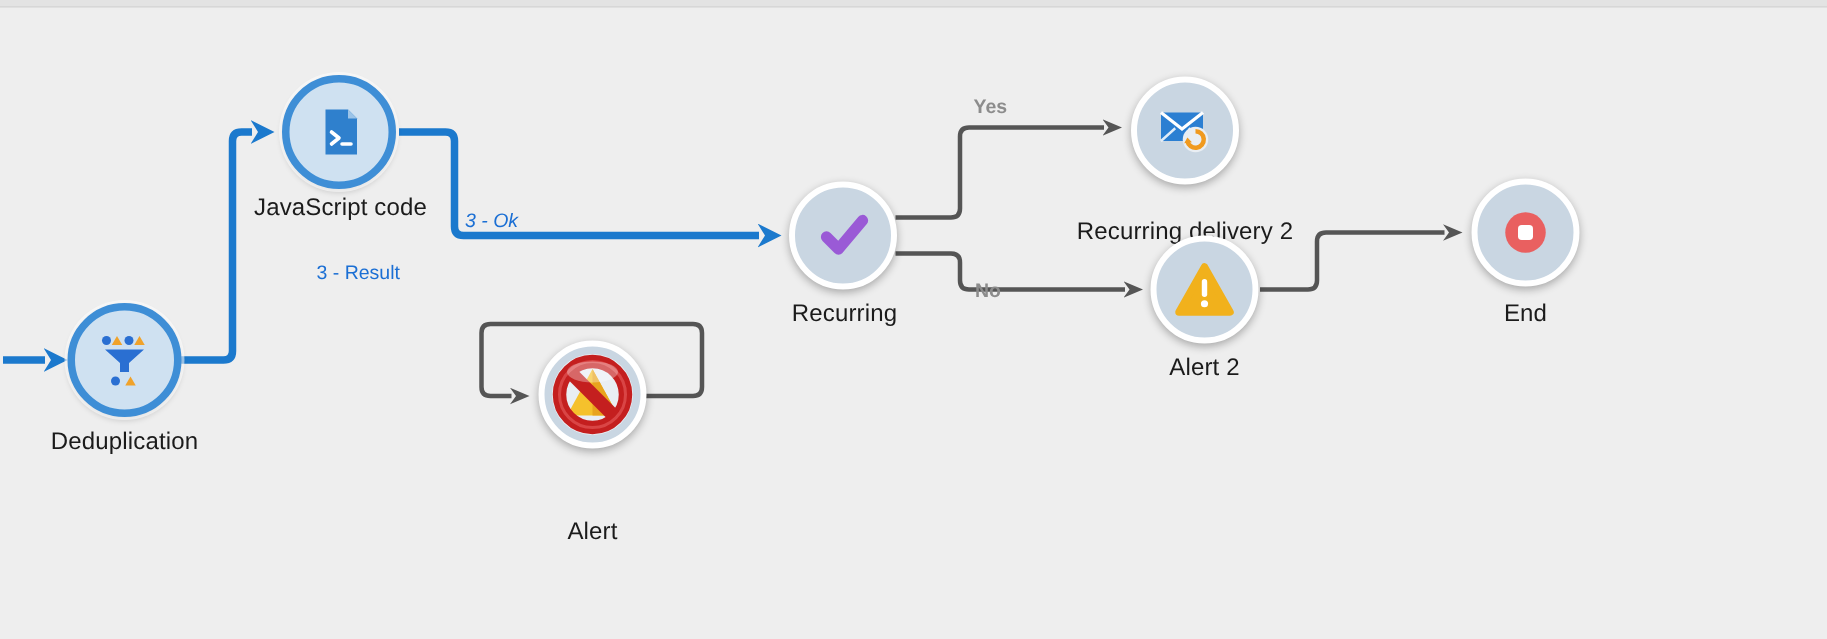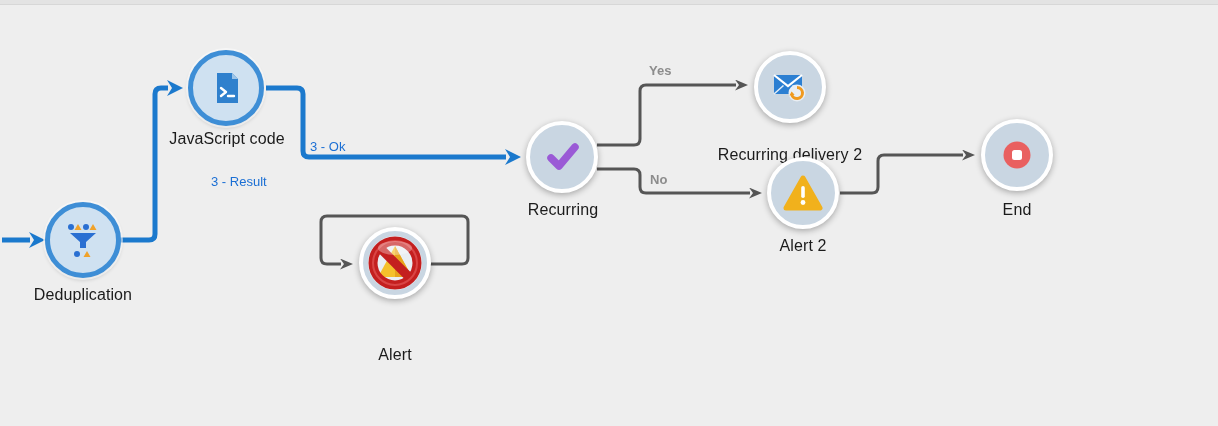--- a/index.html
+++ b/index.html
@@ -63,23 +63,23 @@
     <path d="M597 145 L634 145 Q640 145 640 139 L640 91 Q640 85 646 85 L736 85" stroke="#555555" stroke-width="3" fill="none" stroke-linejoin="round" marker-end="url(#arrow-gray)"></path>
 
     <path d="M597 169 L634 169 Q640 169 640 175 L640 187 Q640 193 646 193 L750 193" stroke="#555555" stroke-width="3" fill="none" stroke-linejoin="round" marker-end="url(#arrow-gray)"></path>
 
     <path d="M840 193 L872 193 Q878 193 878 187 L878 161 Q878 155 884 155 L963 155" stroke="#555555" stroke-width="3" fill="none" stroke-linejoin="round" marker-end="url(#arrow-gray)"></path>
 
     <path d="M430 264 L462 264 Q468 264 468 258 L468 222 Q468 216 462 216 L327 216 Q321 216 321 222 L321 258 Q321 264 327 264 L341 264" stroke="#555555" stroke-width="3" fill="none" stroke-linejoin="round" marker-end="url(#arrow-gray)"></path>
   </svg>
 
   <div class="edge-label blue" style="left:163px;top:174px;margin-left:48px;">3 - Result</div>
-  <div class="edge-label blue" style="left:310px;top:139px;">3 - Ok</div>
+  <div class="edge-label blue" style="left:310px;top:139px;font-style:italic;">3 - Ok</div>
   <div class="edge-label gray" style="left:649px;top:63px;font-weight:bold;">Yes</div>
-  <div class="edge-label gray" style="left:650px;top:172px;font-weight:bold;">No</div>
+  <div class="edge-label gray" style="left:650px;top:186px;font-weight:bold;">No</div>
 
   <div class="node ring-blue" style="left:45px;top:202px;">
     <svg width="42" height="42" viewBox="0 0 42 42">
       <circle cx="9" cy="8" r="3" fill="#2a6fd2"></circle>
       <path d="M16 5 L19.5 11 L12.5 11 Z" fill="#f0a22a"></path>
       <circle cx="24" cy="8" r="3" fill="#2a6fd2"></circle>
       <path d="M31 5 L34.5 11 L27.5 11 Z" fill="#f0a22a"></path>
       <path d="M8 14 L34 14 L24 23 L24 29 L18 29 L18 23 Z" fill="#2a6fd2"></path>
       <circle cx="15" cy="35" r="3" fill="#2a6fd2"></circle>
       <path d="M25 32 L28.5 38 L21.5 38 Z" fill="#f0a22a"></path>

